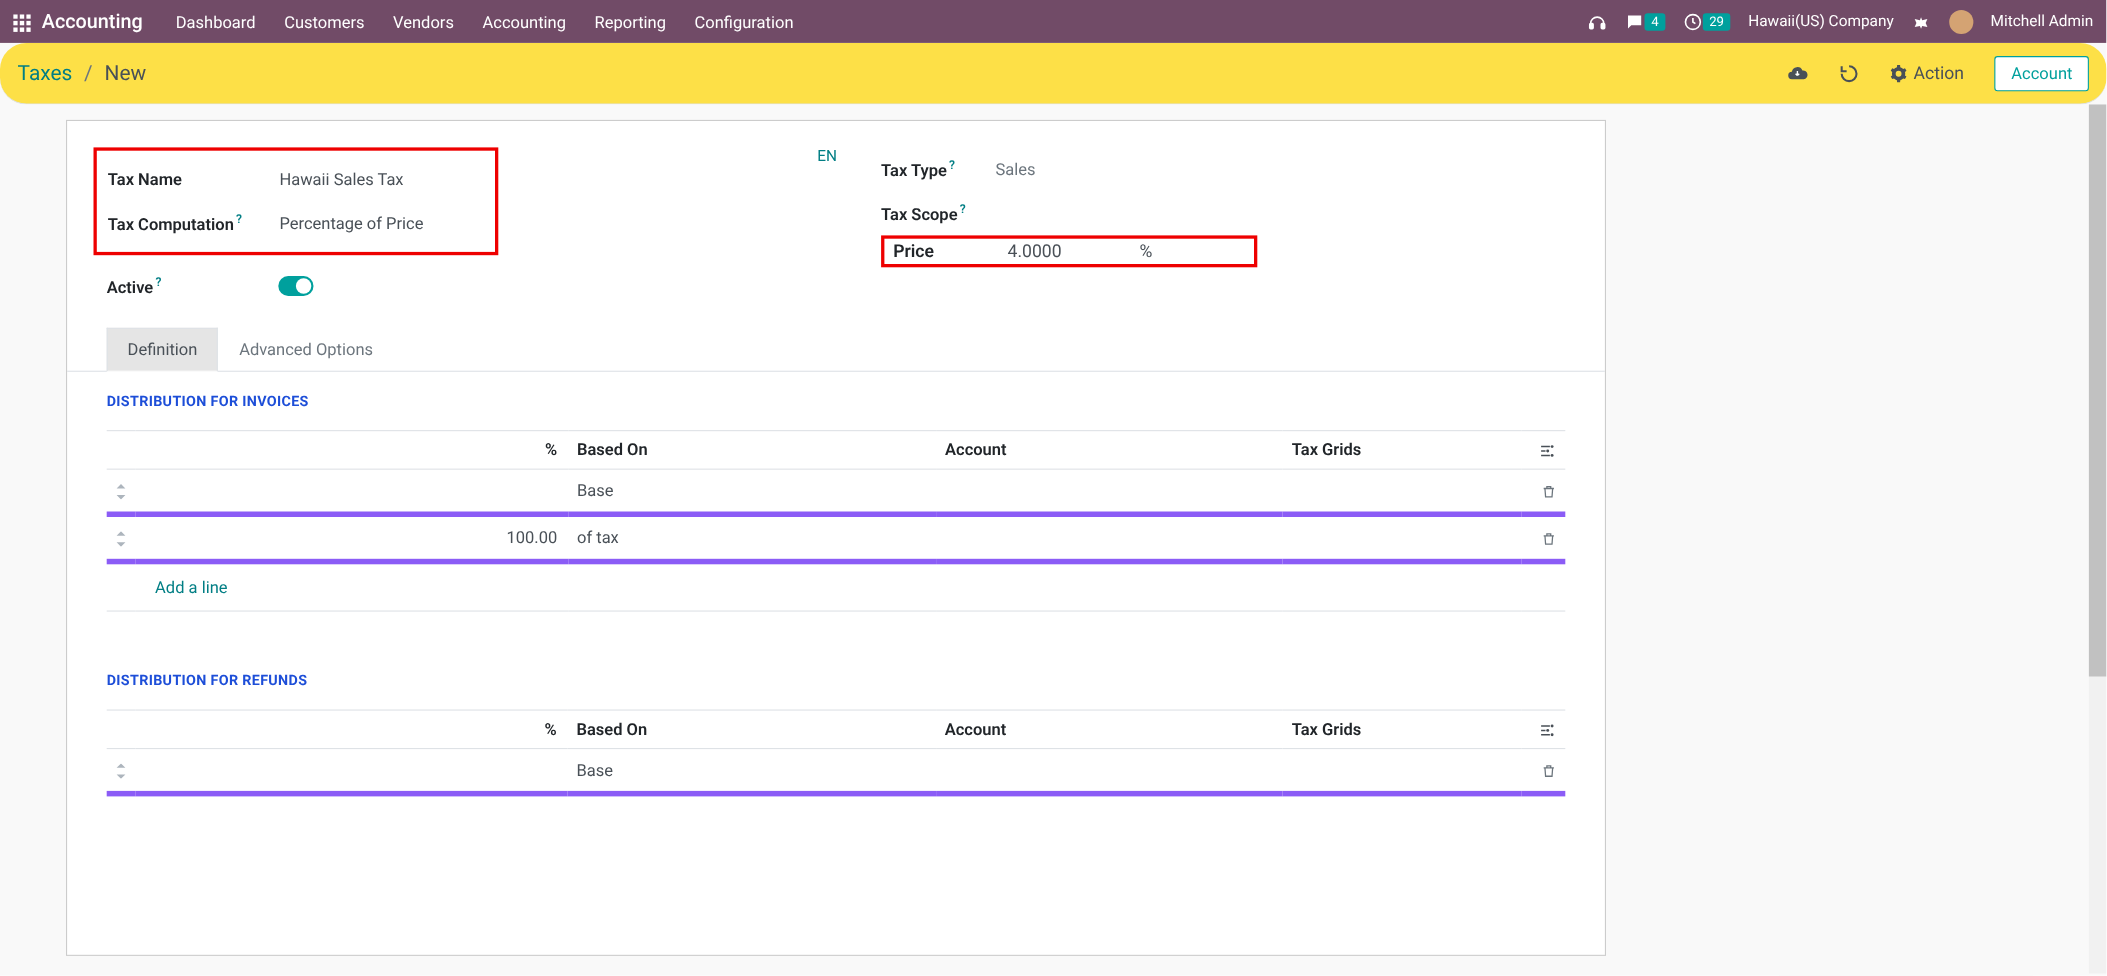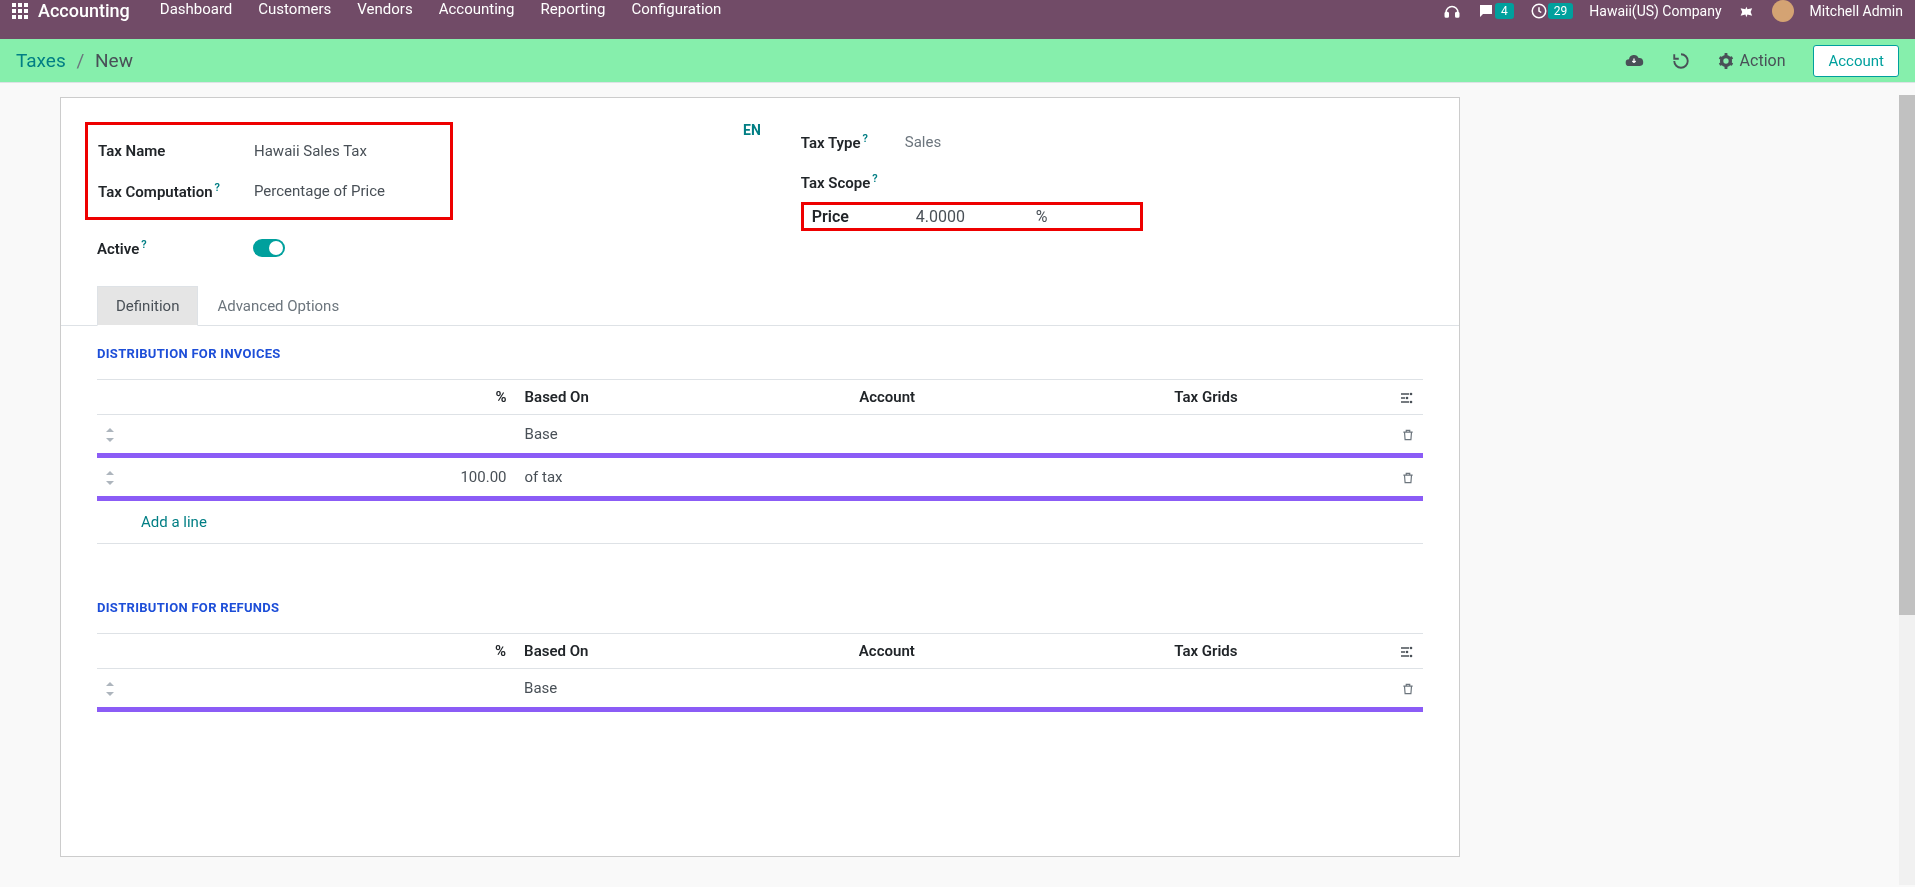--- a/index.html
+++ b/index.html
@@ -1,30 +1,30 @@
 <!DOCTYPE html>
 <html><head>
 <meta charset="utf-8">
 <style>
 * { margin: 0; padding: 0; box-sizing: border-box; font-family: -apple-system, BlinkMacSystemFont, "Segoe UI", Roboto, "Helvetica Neue", Arial, sans-serif; }
 body { background: #f9f9f9; width: 1915px; height: 887px; overflow: hidden; position: relative; }
 
 
-.navbar { background: #714b67; height: 39px; display: flex; align-items: flex-start; color: white; padding: 0 12px; }
+.navbar { background: #714b67; height: 39px; display: flex; align-items: center; color: white; padding: 0 12px; }
 .nav-apps-icon { margin-right: 10px; color: white; }
 .nav-brand { font-size: 18px; font-weight: 500; margin-right: 30px; }
 .nav-menu { display: flex; gap: 26px; flex: 1; }
 .nav-menu-item { font-size: 15px; cursor: pointer; }
 .nav-right { display: flex; align-items: center; gap: 16px; font-size: 14px; }
 .nav-badge { background: #00a09d; color: white; padding: 1px 6px; border-radius: 3px; font-size: 12px; margin-left: -2px; }
 .nav-icon-group { display:flex; align-items:center; gap:2px;}
 .avatar { width: 22px; height: 22px; border-radius: 50%; background: #d4a373; display:inline-block; }
 
 
-.control-row { background: #86efac; border-bottom: 1px solid #dee2e6; height: 44px; display: flex; align-items: center; padding: 0 16px; }
+.control-row { background: #fde047; border-bottom: 1px solid #dee2e6; height: 56px; display: flex; align-items: center; padding: 0 16px; border-radius: 24px; }
 .breadcrumb { font-size: 19px; color: #495057; }
 .breadcrumb .bc-link { color: #017e84; cursor: pointer; }
 .breadcrumb .bc-sep { color: #6c757d; margin: 0 6px; }
 .breadcrumb .bc-current { color: #495057; }
 .control-right { margin-left: auto; display: flex; align-items: center; gap: 28px; justify-content: flex-end; }
 .ctrl-icon { color: #495057; cursor: pointer; }
 .action-btn { display: flex; align-items: center; gap: 6px; color: #495057; cursor: pointer; font-size: 16px; }
 .create-btn { border: 1px solid #00a09d; color: #00a09d; background: white; padding: 6px 14px; font-size: 15px; cursor: pointer; border-radius: 3px; }
 
 
@@ -36,21 +36,21 @@
 .form-left { width: 680px; }
 .form-right { flex: 1; }
 .highlight-red { border: 3px solid #e00; padding: 6px 10px 6px 10px; margin-left:-12px; margin-bottom:8px; width: 368px; }
 .highlight-red2 { border: 3px solid #e00; padding: 2px 8px; width: 342px; display:flex; align-items:center; }
 .field-row { display: flex; align-items: center; min-height: 40px; font-size: 15px; }
 .field-label { width: 156px; font-weight: 600; color: #212529; position: relative; }
 .field-label.short { width: 104px; }
 .help-q { color: #017e84; font-size: 11px; vertical-align: super; margin-left:2px; }
 .field-value { color: #495057; }
 .field-value.placeholder { color: #6c757d; }
-.lang-badge { color:#017e84; font-weight:700; font-size:14px; margin-left:-34px; margin-right:40px;}
+.lang-badge { color:#017e84; font-weight:400; font-size:14px; margin-left:-34px; margin-right:40px;}
 
 .toggle { width: 32px; height: 18px; background: #00a09d; border-radius: 10px; position: relative; display:inline-block; }
 .toggle::after { content:""; position:absolute; right:2px; top:2px; width:14px; height:14px; background:white; border-radius:50%; }
 
 
 .tabs { display: flex; border-bottom: 1px solid #dee2e6; margin-top: 10px; padding-left: 36px; }
 .tab { padding: 10px 18px; font-size: 15px; color: #6c757d; cursor: pointer; border: 1px solid transparent; margin-bottom:-1px; }
 .tab.active { border: 1px solid #dee2e6; border-bottom: 1px solid white; color: #495057; background:#e5e5e5; }
 
 

